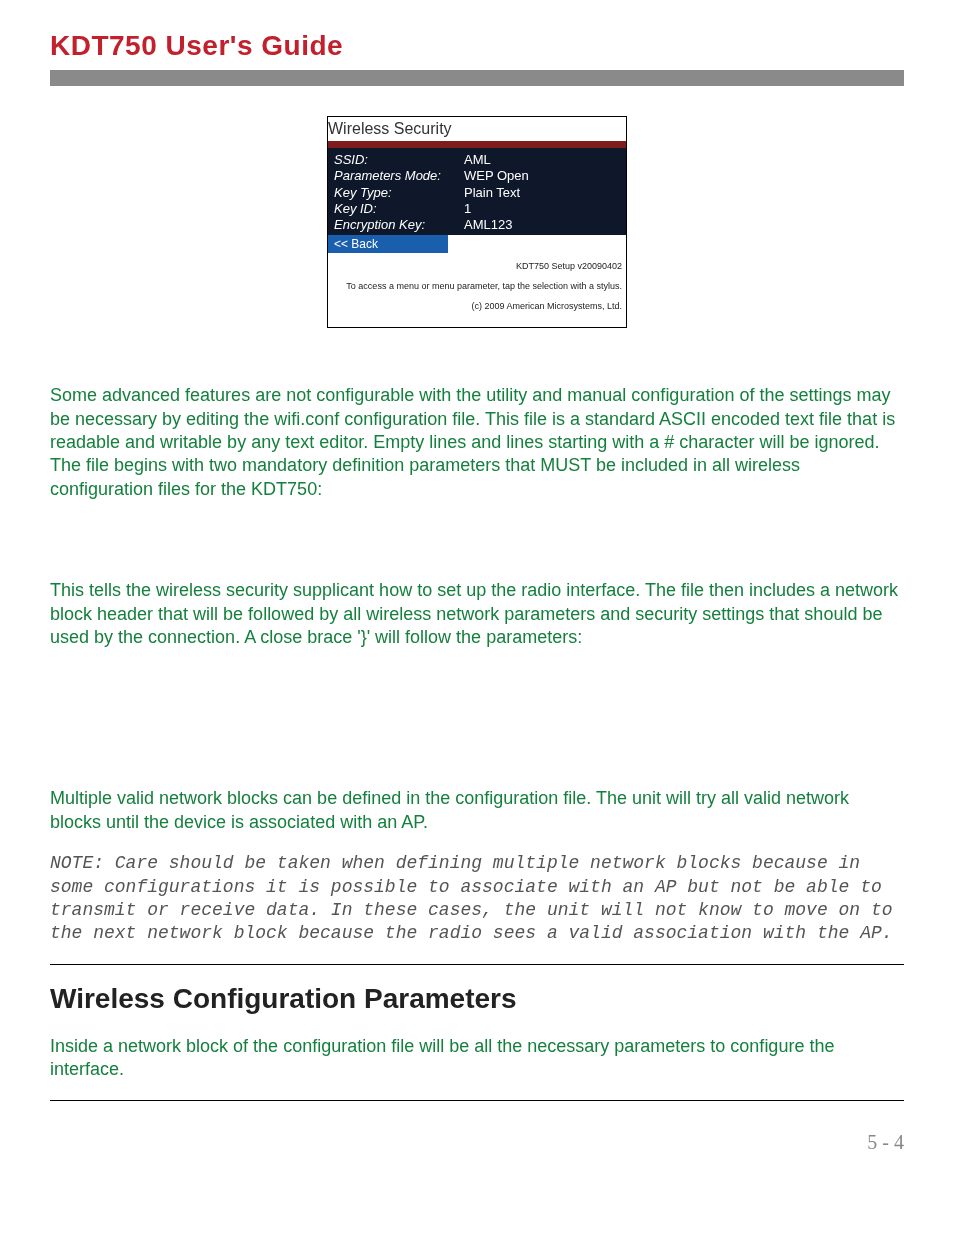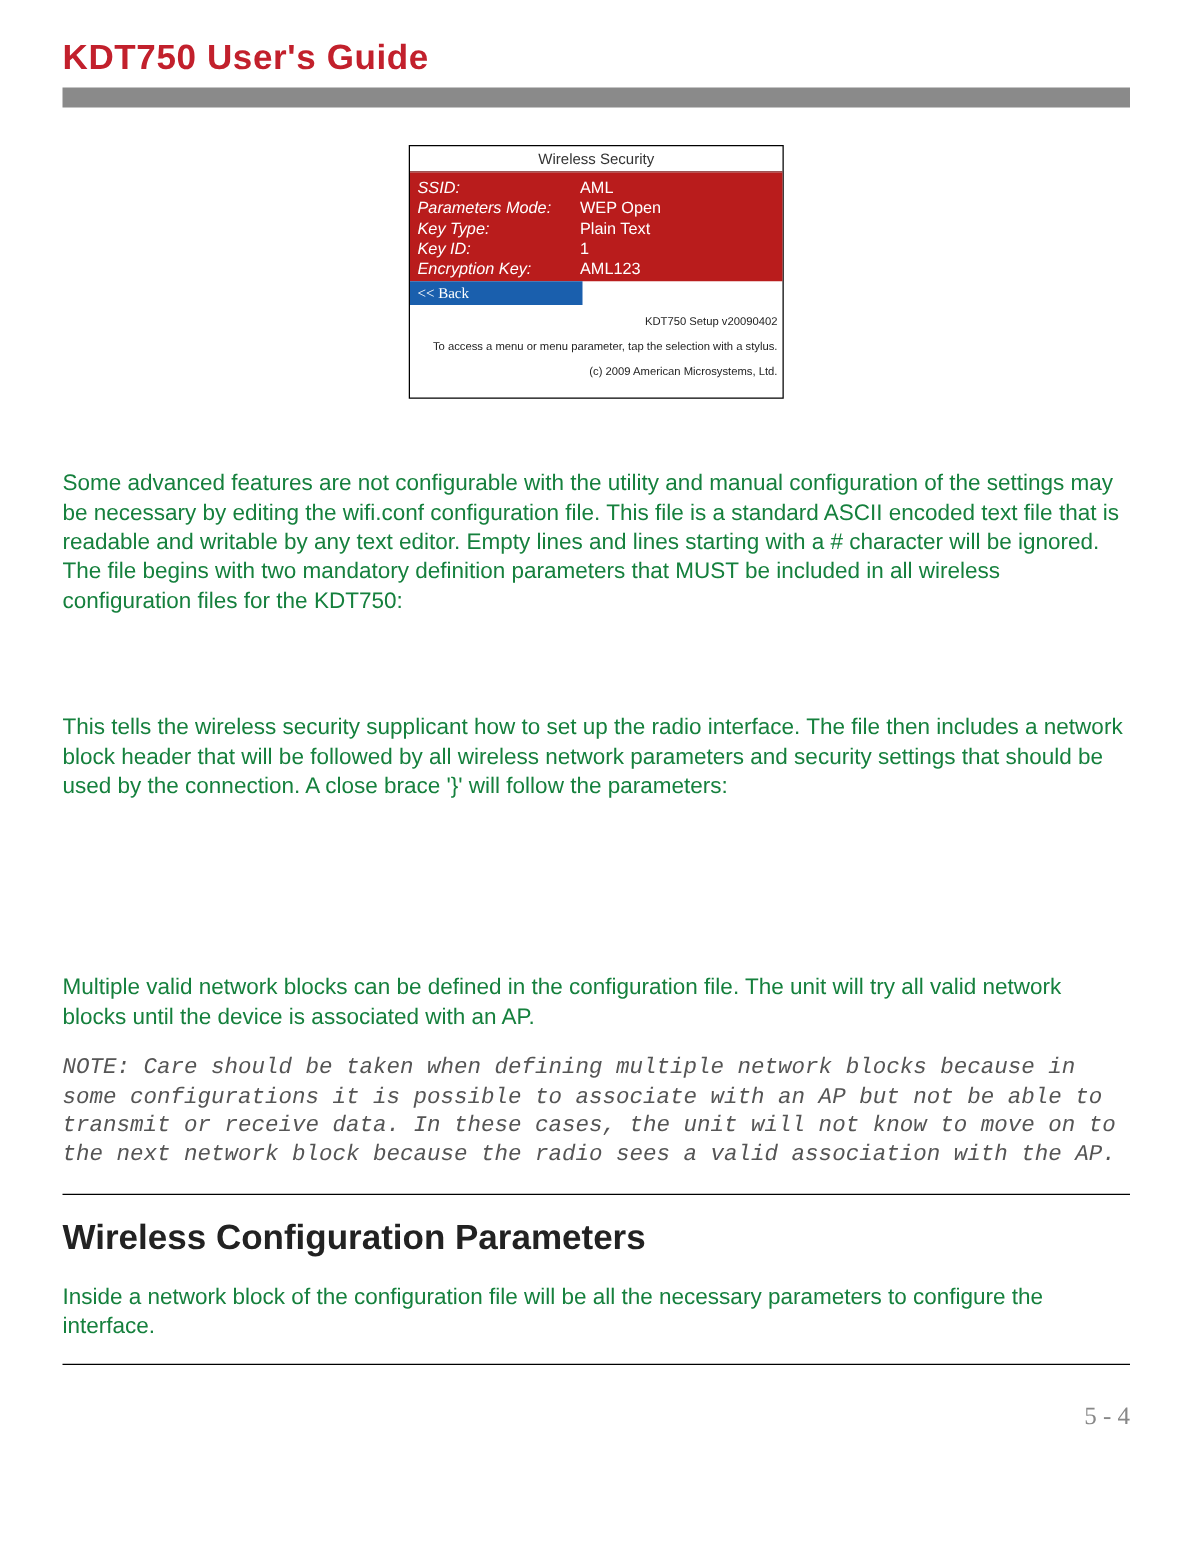--- a/index.html
+++ b/index.html
@@ -2,27 +2,27 @@
 <html><head>
 <meta charset="utf-8">
 <style>
   * { margin: 0; padding: 0; box-sizing: border-box; }
   html, body { width: 954px; background: #fff; font-family: "Century Gothic", "Futura", "Trebuchet MS", sans-serif; color: #333; }
   .page { width: 954px; padding: 30px 50px 20px 50px; position: relative; }
   .doc-title { color: #c2202c; font-weight: bold; font-size: 28px; margin-bottom: 8px; letter-spacing: 0.5px; }
   .grey-bar { height: 16px; background: #8a8a8a; width: 100%; margin-bottom: 30px; }
   .screenshot-wrap { display: flex; justify-content: center; margin-bottom: 56px; }
   .screenshot { width: 300px; border: 1px solid #000; font-family: Arial, sans-serif; font-size: 11px; background: #fff; }
-  .screenshot .ws-title { text-align: center; font-size: 12px; padding: 3px 0; border-bottom: 1px solid #7f1d1d; }
-  .ws-panel { background: #b91c1c; color: #fff; padding: 4px 6px 2px 6px; font-size: 13px; line-height: 1.25; }
+  .screenshot .ws-title { font-size: 16px; padding: 3px 0; border-bottom: 7px solid #7f1d1d; }
+  .ws-panel { background: #0f172a; color: #fff; padding: 4px 6px 2px 6px; font-size: 13px; line-height: 1.25; }
   .ws-row { display: flex; }
   .ws-label { width: 130px; font-style: italic; }
   .ws-value { flex: 1; color: #fff; }
   .ws-back-row { display: flex; }
-  .ws-back { width: 138px; background: #1a5fad; color: #fff; padding: 2px 6px; font-size: 12px; font-family: Liberation Serif, serif; }
+  .ws-back { width: 120px; background: #1a5fad; color: #fff; padding: 2px 6px; font-size: 12px; }
   .ws-footer { padding: 8px 4px 6px 4px; font-size: 9px; color: #222; }
   .ws-footer .line { margin-bottom: 10px; text-align: right; }
   .body-text { font-size: 18px; line-height: 1.3; color: #15803d; margin-bottom: 18px; }
   .gap-md { height: 60px; }
   .gap-lg { height: 120px; }
   .note-text { font-size: 18px; line-height: 1.3; color: #555; font-style: italic; margin-bottom: 18px; font-family: Liberation Mono, monospace; }
   .thin-rule { border: none; border-top: 1px solid #000; margin: 10px 0 18px 0; }
   .section-heading { font-size: 28px; font-weight: bold; color: #222; margin-bottom: 20px; }
   .page-num { text-align: right; color: #888; font-size: 20px; font-weight: normal; margin-top: 30px; font-family: Georgia, serif; }
 </style>

